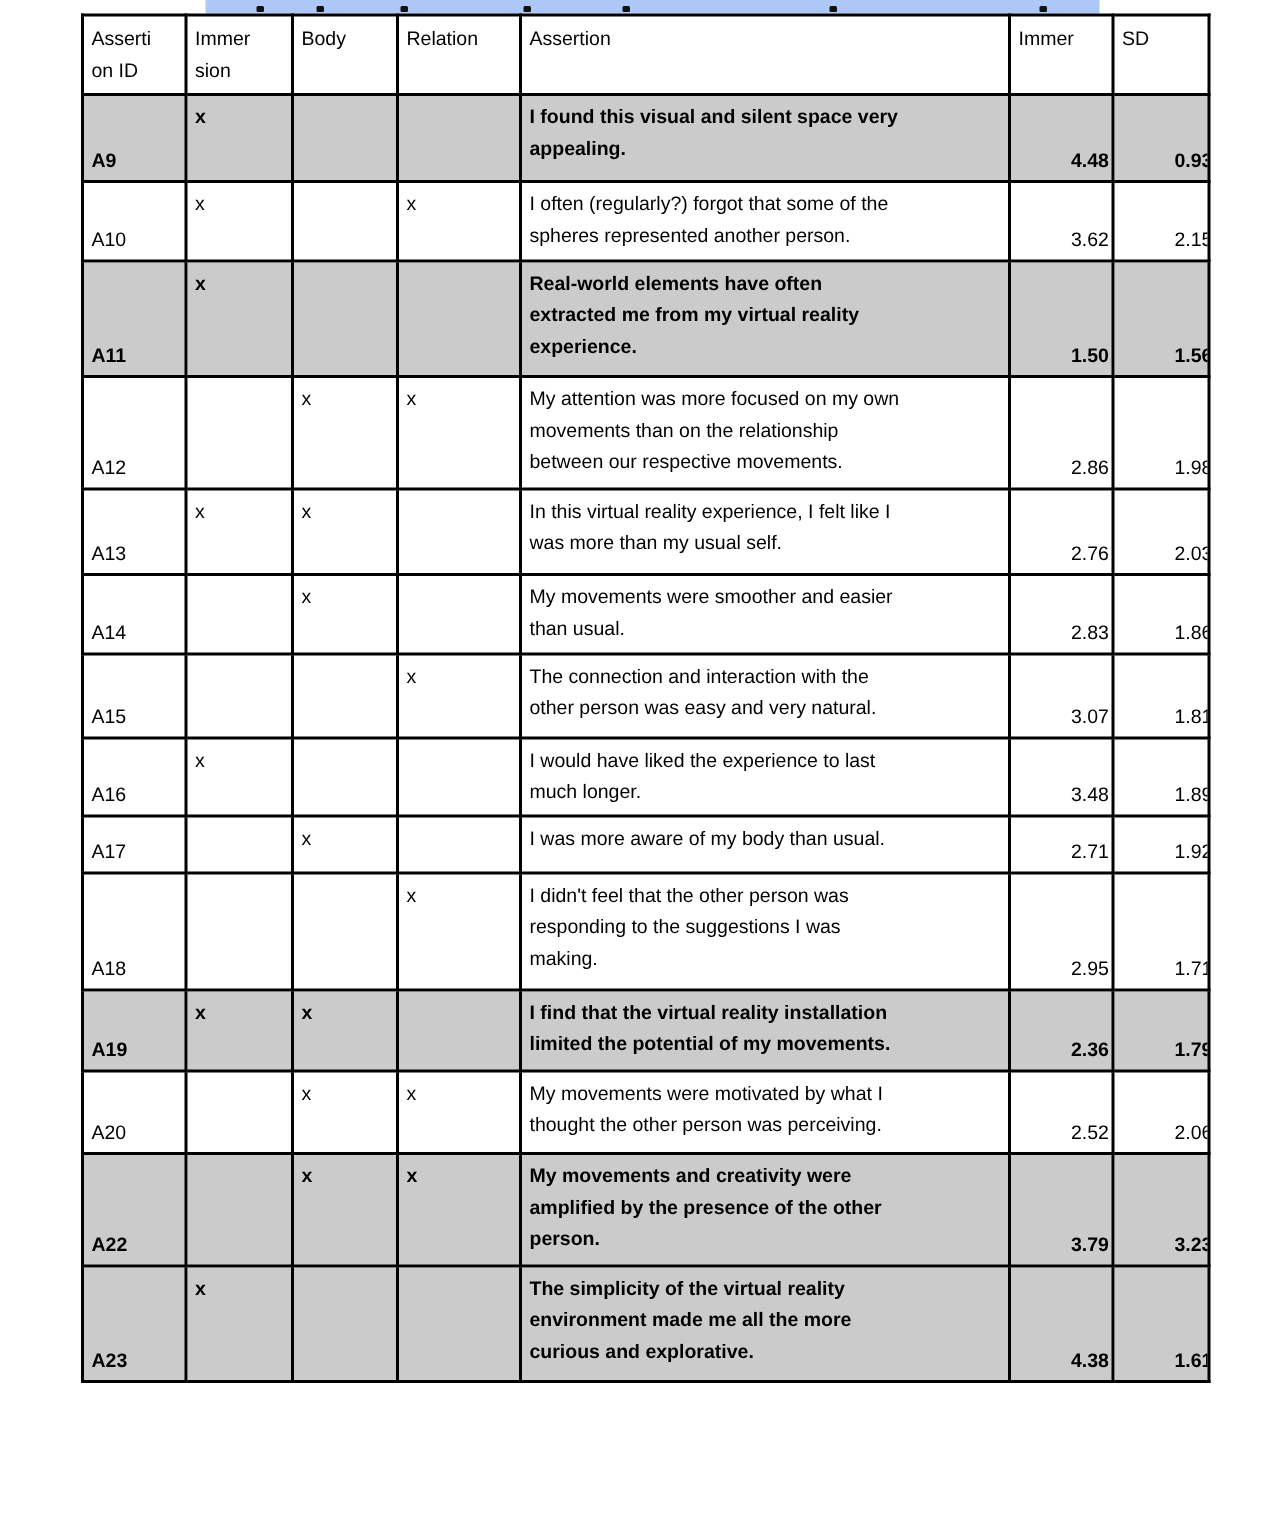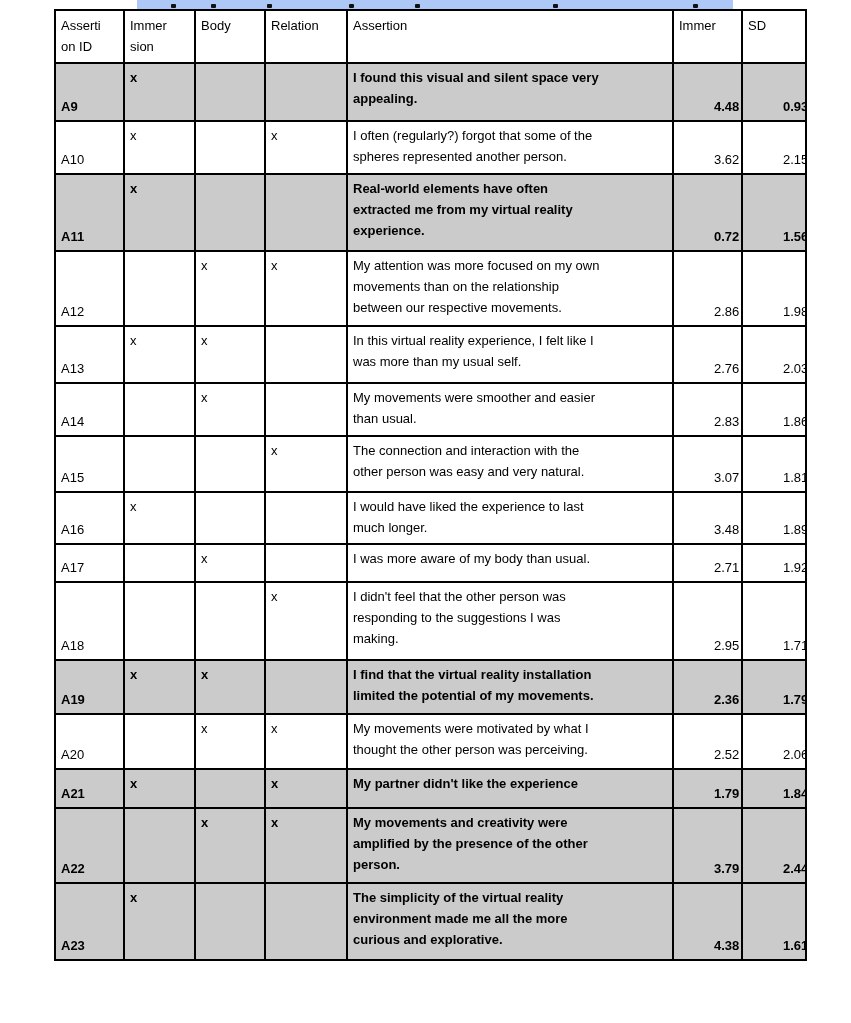--- a/index.html
+++ b/index.html
@@ -97,21 +97,21 @@
           <td class="c-num">2.15</td>
         </tr>
         <tr class="hl" style="height: 77px;">
           <td class="c-id">A11</td>
           <td class="c-mark">x</td>
           <td class="c-mark"></td>
           <td class="c-mark"></td>
           <td class="c-assert">Real-world elements have often
 extracted me from my virtual reality
 experience.</td>
-          <td class="c-num">0.72</td>
+          <td class="c-num">1.50</td>
           <td class="c-num">1.56</td>
         </tr>
         <tr style="height: 75px;">
           <td class="c-id">A12</td>
           <td class="c-mark"></td>
           <td class="c-mark">x</td>
           <td class="c-mark">x</td>
           <td class="c-assert">My attention was more focused on my own
 movements than on the relationship
 between our respective movements.</td>
@@ -191,39 +191,30 @@
         <tr style="height: 55px;">
           <td class="c-id">A20</td>
           <td class="c-mark"></td>
           <td class="c-mark">x</td>
           <td class="c-mark">x</td>
           <td class="c-assert">My movements were motivated by what I
 thought the other person was perceiving.</td>
           <td class="c-num">2.52</td>
           <td class="c-num">2.06</td>
         </tr>
-        <tr class="hl" style="height: 39px;">
-          <td class="c-id">A21</td>
-          <td class="c-mark">x</td>
-          <td class="c-mark"></td>
-          <td class="c-mark">x</td>
-          <td class="c-assert">My partner didn't like the experience</td>
-          <td class="c-num">1.79</td>
-          <td class="c-num">1.84</td>
-        </tr>
         <tr class="hl" style="height: 75px;">
           <td class="c-id">A22</td>
           <td class="c-mark"></td>
           <td class="c-mark">x</td>
           <td class="c-mark">x</td>
           <td class="c-assert">My movements and creativity were
 amplified by the presence of the other
 person.</td>
           <td class="c-num">3.79</td>
-          <td class="c-num">2.44</td>
+          <td class="c-num">3.23</td>
         </tr>
         <tr class="hl" style="height: 77px;">
           <td class="c-id">A23</td>
           <td class="c-mark">x</td>
           <td class="c-mark"></td>
           <td class="c-mark"></td>
           <td class="c-assert">The simplicity of the virtual reality
 environment made me all the more
 curious and explorative.</td>
           <td class="c-num">4.38</td>

